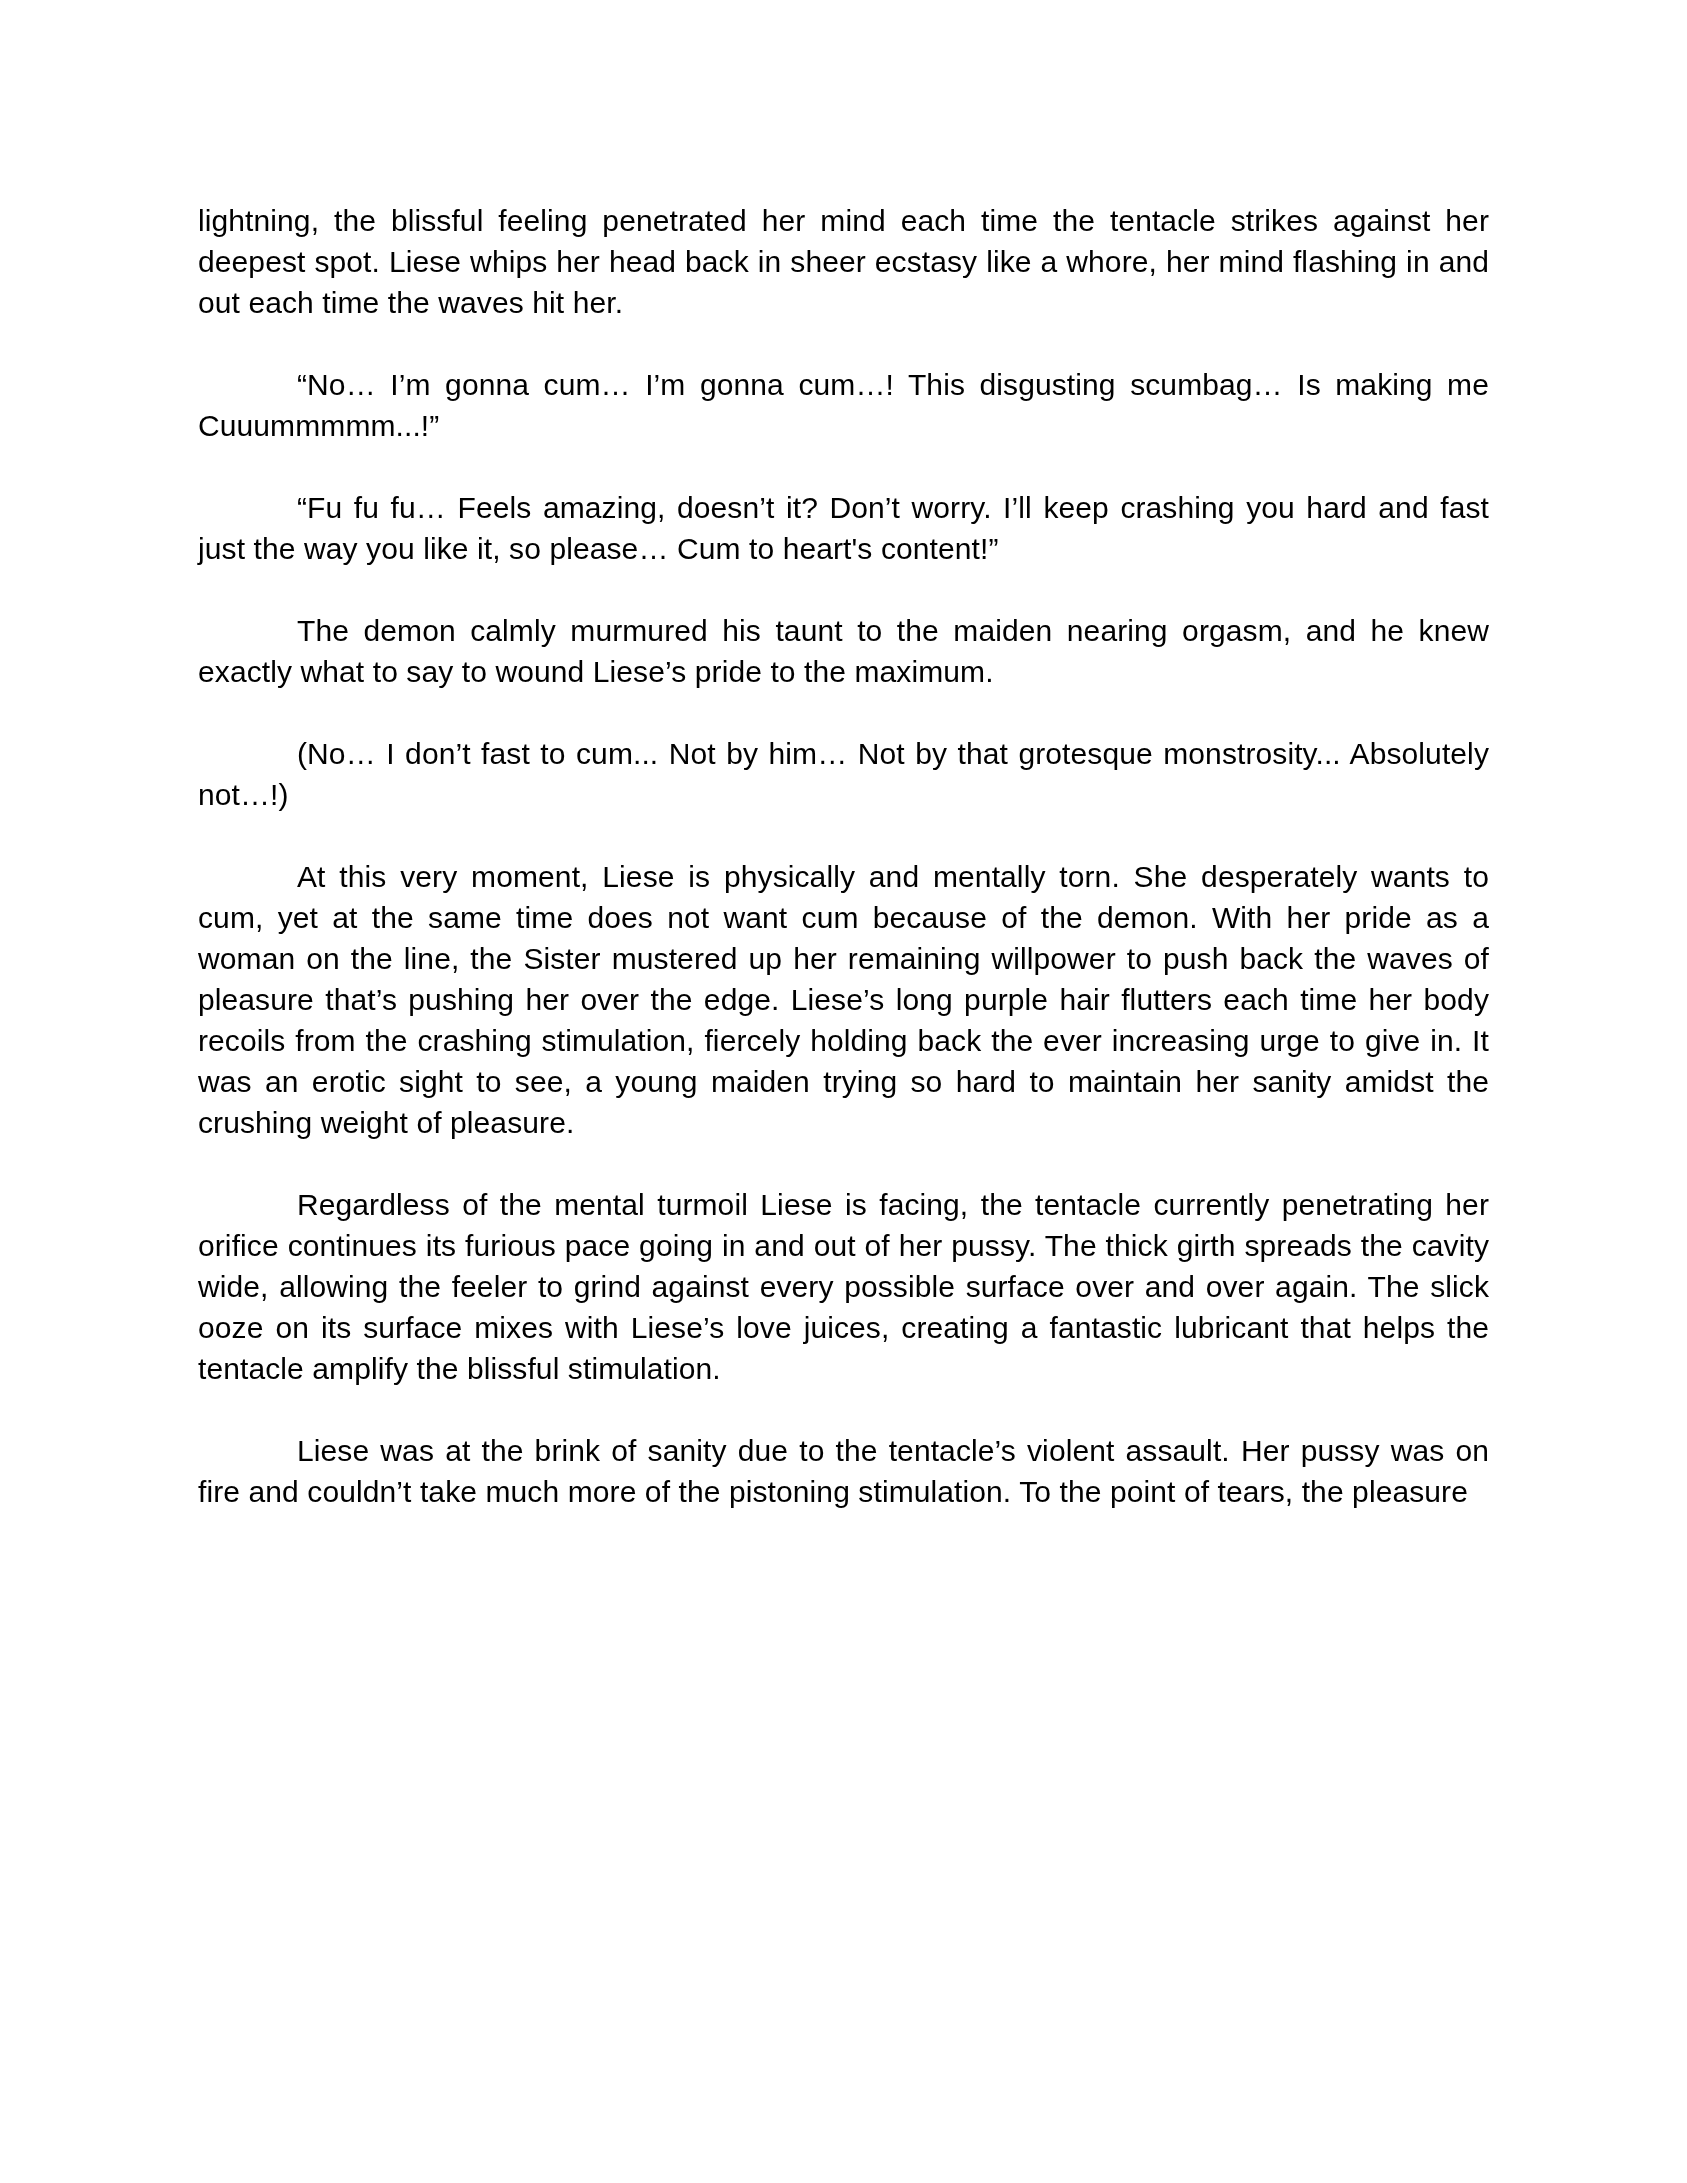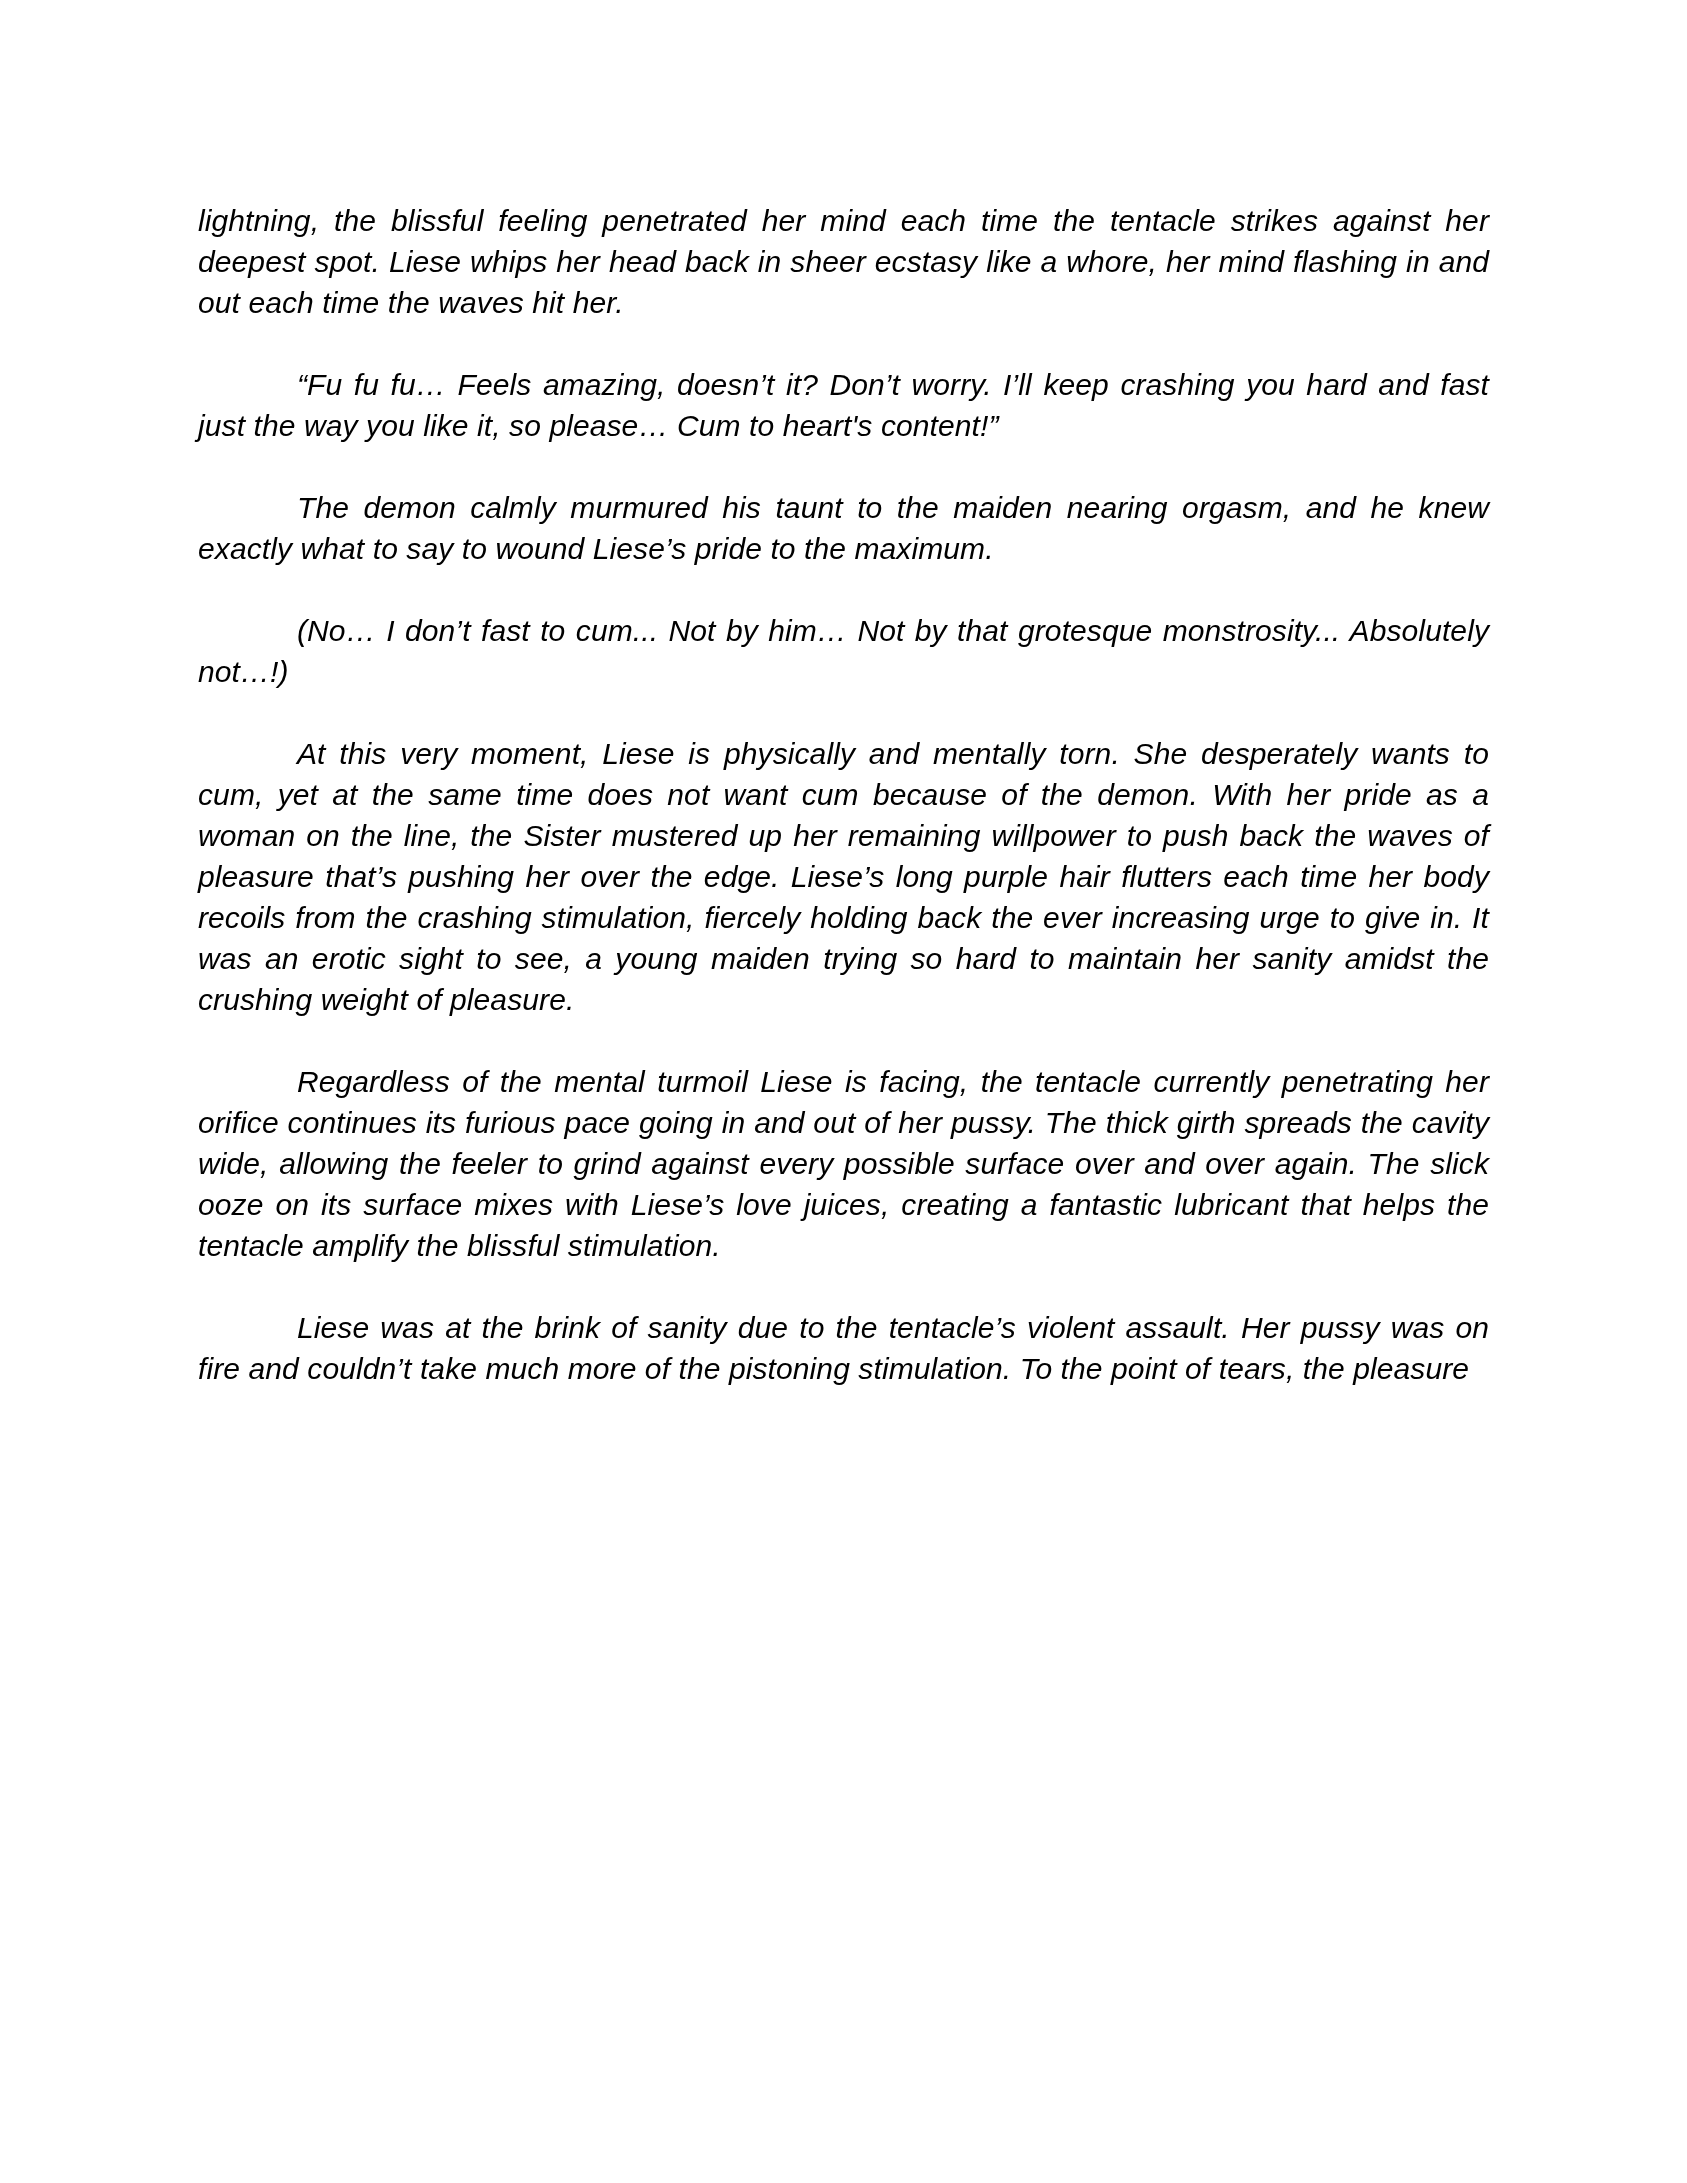--- a/index.html
+++ b/index.html
@@ -13,21 +13,20 @@
     position: relative;
     font-family: "Liberation Sans", "DejaVu Sans", sans-serif;
   }
   .page {
     box-sizing: border-box;
     width: 1687px;
     height: 2183px;
     padding: 200px 198px 0 198px;
     background: #ffffff;
     overflow: hidden;
-    font-style: italic;
   }
   .doc-body {
     color: #000000;
     font-size: 30px;
     line-height: 41px;
     text-align: justify;
     letter-spacing: 0.1px;
   }
   p.para {
     margin: 0 0 41px 0;
@@ -39,20 +38,21 @@
   p.para:last-child {
     margin-bottom: 0;
   }
 </style>
 </head>
 <body>
 
 <div class="page">
   <div class="doc-body">
     <p class="para no-indent">lightning, the blissful feeling penetrated her mind each time the tentacle strikes against her deepest spot. Liese whips her head back in sheer ecstasy like a whore, her mind flashing in and out each time the waves hit her.</p>
+    <p class="para">“No… I’m gonna cum… I’m gonna cum…! This disgusting scumbag… Is making me Cuuummmmm...!”</p>
     <p class="para">“Fu fu fu… Feels amazing, doesn’t it? Don’t worry. I’ll keep crashing you hard and fast just the way you like it, so please… Cum to heart's content!”</p>
     <p class="para">The demon calmly murmured his taunt to the maiden nearing orgasm, and he knew exactly what to say to wound Liese’s pride to the maximum.</p>
     <p class="para">(No… I don’t fast to cum... Not by him… Not by that grotesque monstrosity... Absolutely not…!)</p>
     <p class="para">At this very moment, Liese is physically and mentally torn. She desperately wants to cum, yet at the same time does not want cum because of the demon. With her pride as a woman on the line, the Sister mustered up her remaining willpower to push back the waves of pleasure that’s pushing her over the edge. Liese’s long purple hair flutters each time her body recoils from the crashing stimulation, fiercely holding back the ever increasing urge to give in. It was an erotic sight to see, a young maiden trying so hard to maintain her sanity amidst the crushing weight of pleasure.</p>
     <p class="para">Regardless of the mental turmoil Liese is facing, the tentacle currently penetrating her orifice continues its furious pace going in and out of her pussy. The thick girth spreads the cavity wide, allowing the feeler to grind against every possible surface over and over again. The slick ooze on its surface mixes with Liese’s love juices, creating a fantastic lubricant that helps the tentacle amplify the blissful stimulation.</p>
     <p class="para">Liese was at the brink of sanity due to the tentacle’s violent assault. Her pussy was on fire and couldn’t take much more of the pistoning stimulation. To the point of tears, the pleasure</p>
   </div>
 </div>
 
 

